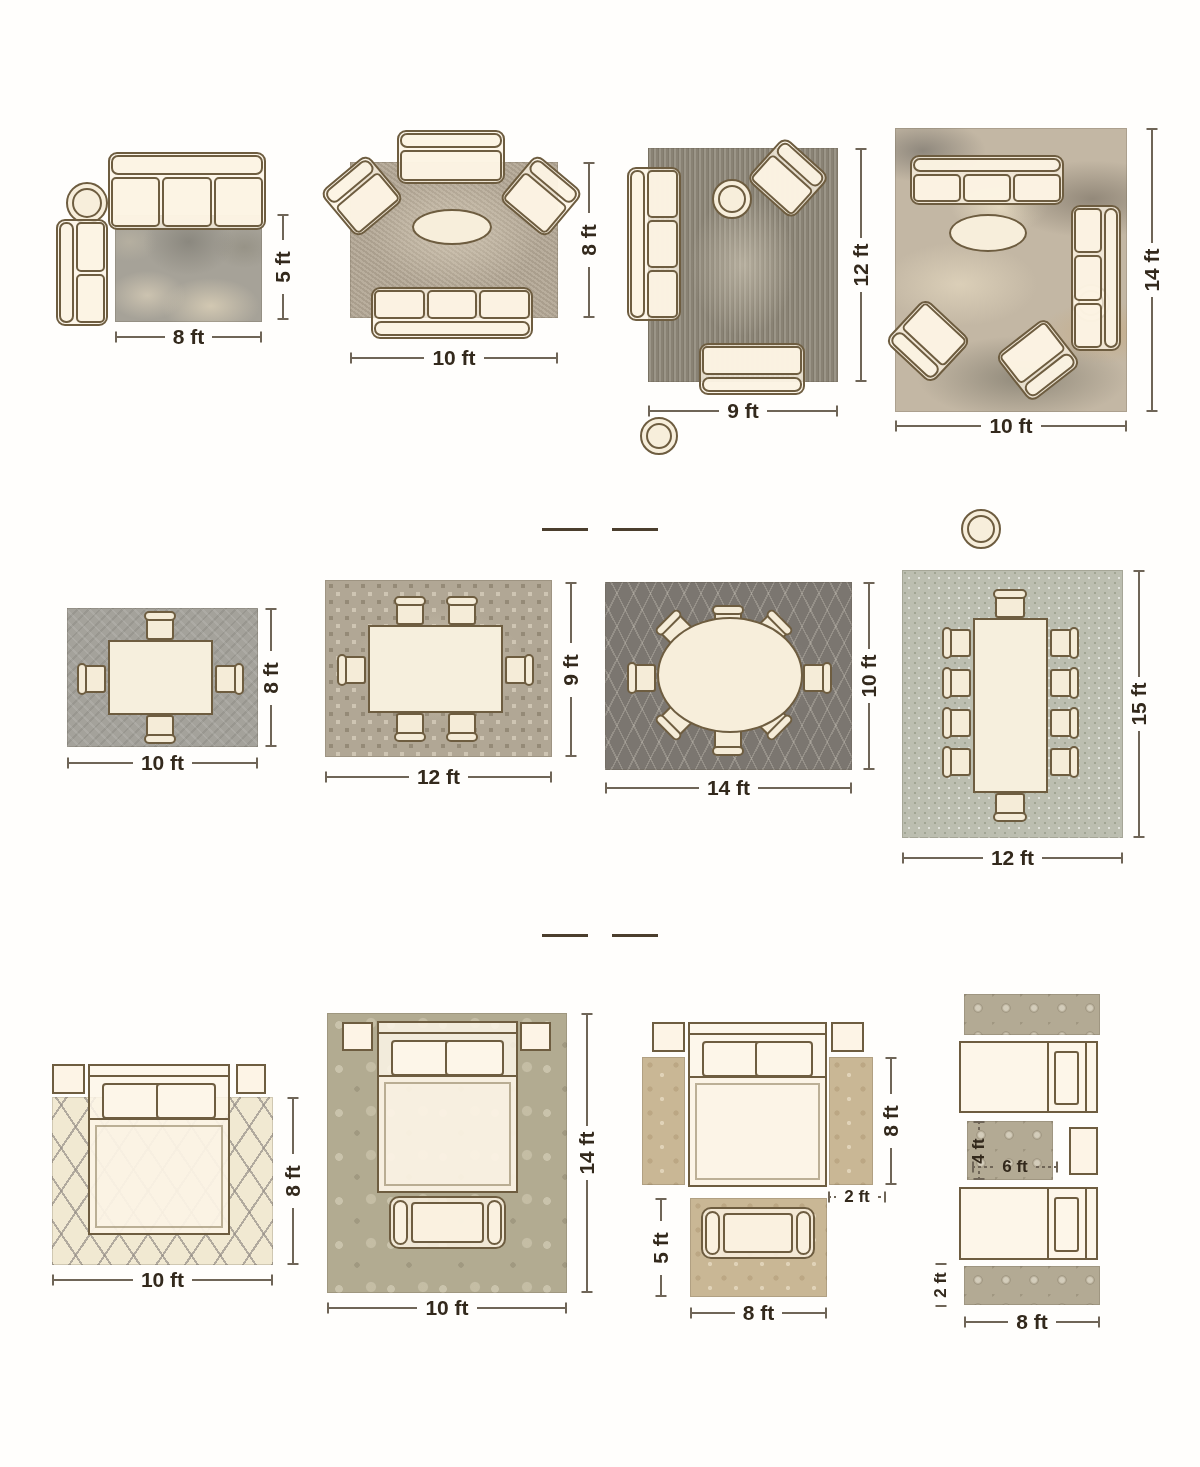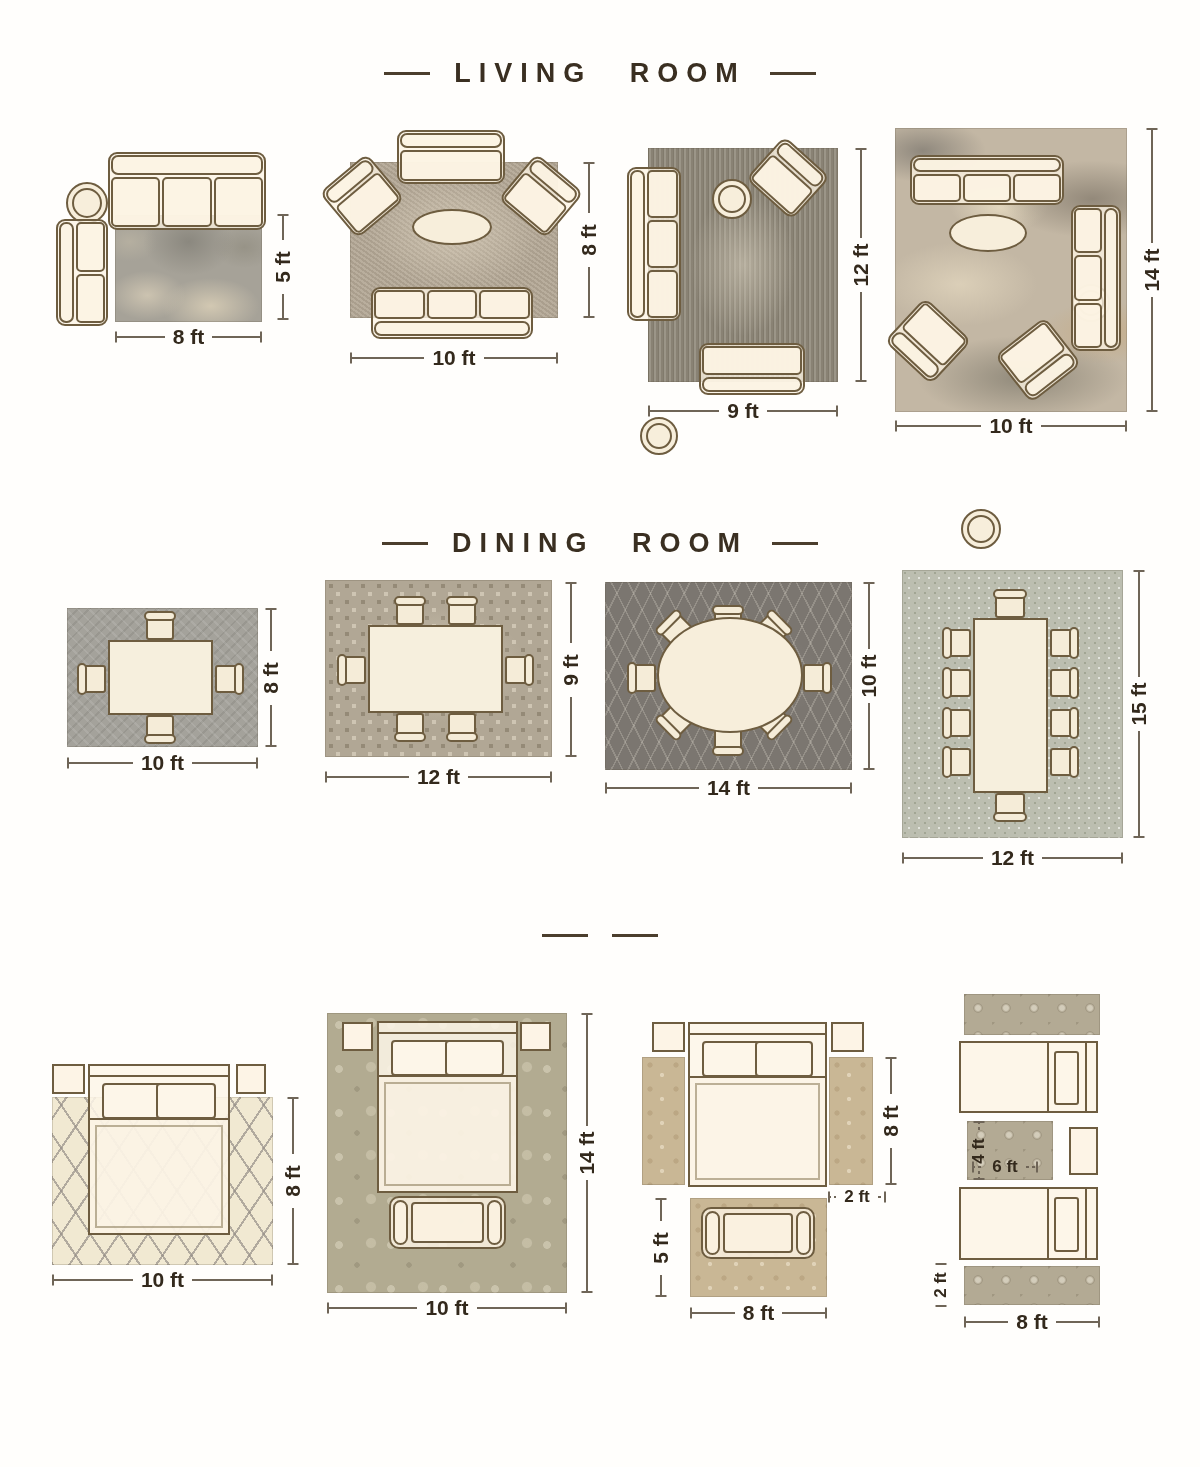--- a/index.html
+++ b/index.html
@@ -131,25 +131,20 @@
   .dim-v.small { font-size:17px; }
   .dim-v.small .lbl { height:40px; }
   .dim-v.dashed .ln { background:repeating-linear-gradient(to bottom,#6f6557 0 3px, rgba(0,0,0,0) 3px 6px); }
   .dim-h.dashed .ln { background:repeating-linear-gradient(to right,#6f6557 0 3px, rgba(0,0,0,0) 3px 6px); }
 </style>
 </head>
 <body>
 
 <div class="canvas">
 
-  <div class="section-title" style="top:58px">
-    <span class="dash"></span>
-    <span class="ttl">LIVING ROOM</span>
-    <span class="dash"></span>
-  </div>
 
   <div class="rug mottled" style="left:115px;top:215px;width:147px;height:107px"></div>
   <div class="f sofa bt" style="left:108px;top:152px;width:158px;height:78px">
     <div class="back"></div>
     <div class="seats">
         <i></i>
         <i></i>
         <i></i>
       </div>
   </div>
@@ -291,21 +286,20 @@
     <i class="ln b"></i>
   </div>
   <div class="dim-h" style="left:895px;top:413px;width:232px">
     <i class="ln l"></i>
     <span class="lbl">10 ft</span>
     <i class="ln r"></i>
   </div>
 
   <div class="section-title" style="top:528px">
     <span class="dash"></span>
-    <span class="ttl">DINING ROOM</span>
     <span class="dash"></span>
   </div>
 
   <div class="rug greyweave" style="left:67px;top:608px;width:191px;height:139px"></div>
   <div class="f dtable" style="left:108px;top:640px;width:105px;height:75px"></div>
   <div class="chair ct" style="left:146px;top:616px;width:28px;height:24px"></div>
   <div class="chair cb" style="left:146px;top:715px;width:28px;height:24px"></div>
   <div class="chair cl" style="left:82px;top:665px;width:24px;height:28px"></div>
   <div class="chair cr" style="left:215px;top:665px;width:24px;height:28px"></div>
   <div class="dim-v" style="left:258px;top:608px;height:139px">
@@ -501,21 +495,21 @@
       </div>
   </div>
   <div class="rug ornate" style="left:964px;top:1266px;width:136px;height:39px"></div>
   <div class="dim-v small dashed" style="left:966px;top:1121px;height:59px">
     <i class="ln t"></i>
     <span class="lbl">
         <span class="rot">4 ft</span>
       </span>
     <i class="ln b"></i>
   </div>
-  <div class="dim-h small dashed" style="left:972px;top:1156px;width:66px">
+  <div class="dim-h small dashed" style="left:972px;top:1156px;width:86px">
     <i class="ln l"></i>
     <span class="lbl">6 ft</span>
     <i class="ln r"></i>
   </div>
   <div class="dim-v small dashed" style="left:928px;top:1263px;height:44px">
     <i class="ln t"></i>
     <span class="lbl">
         <span class="rot">2 ft</span>
       </span>
     <i class="ln b"></i>

